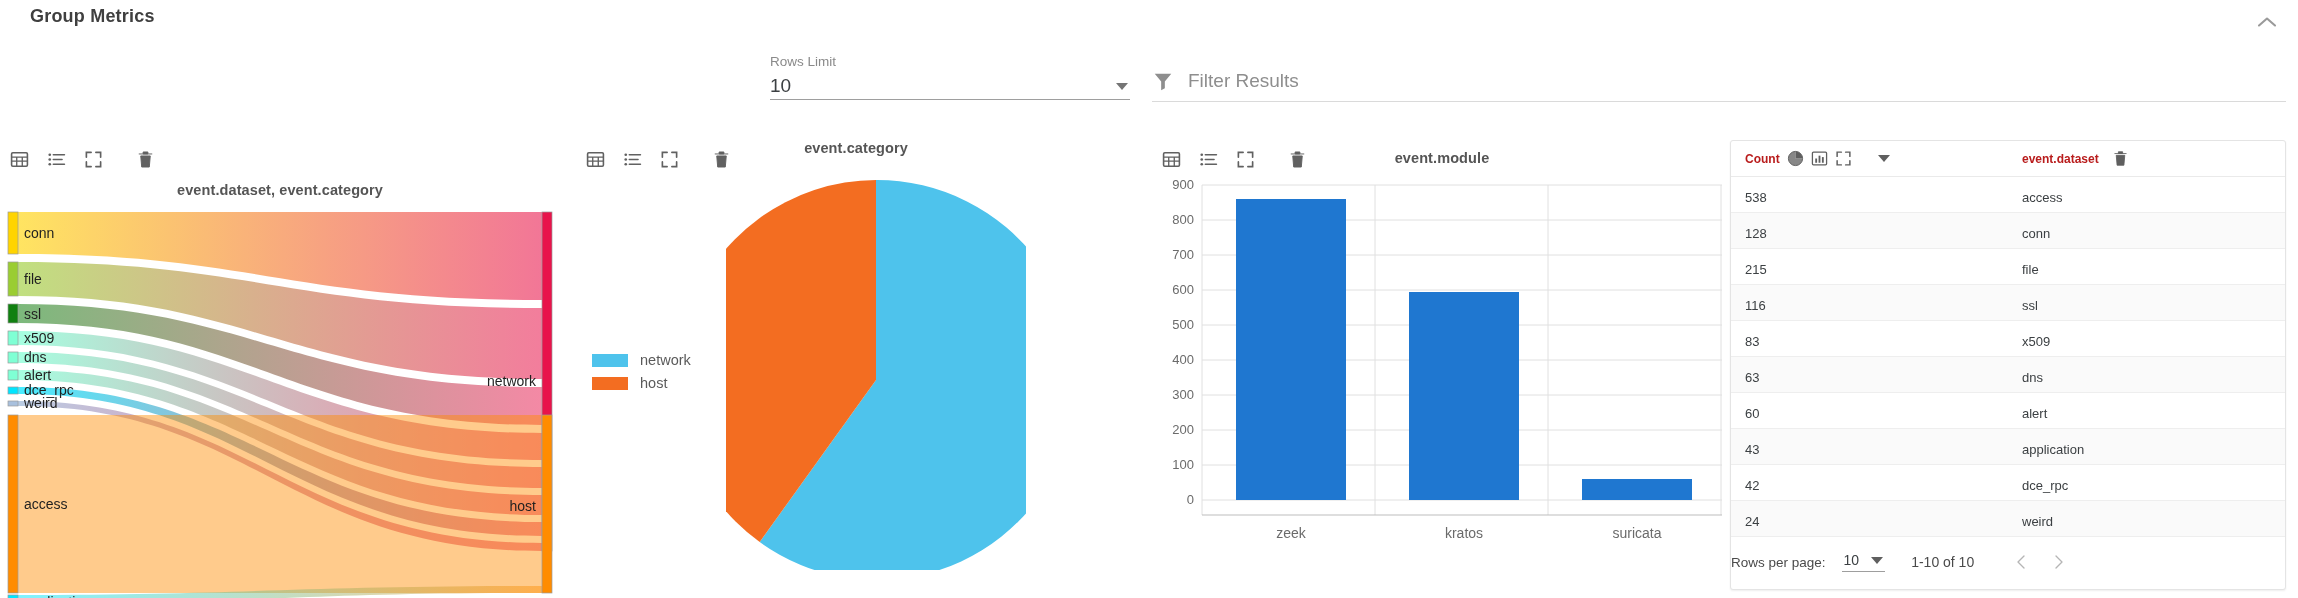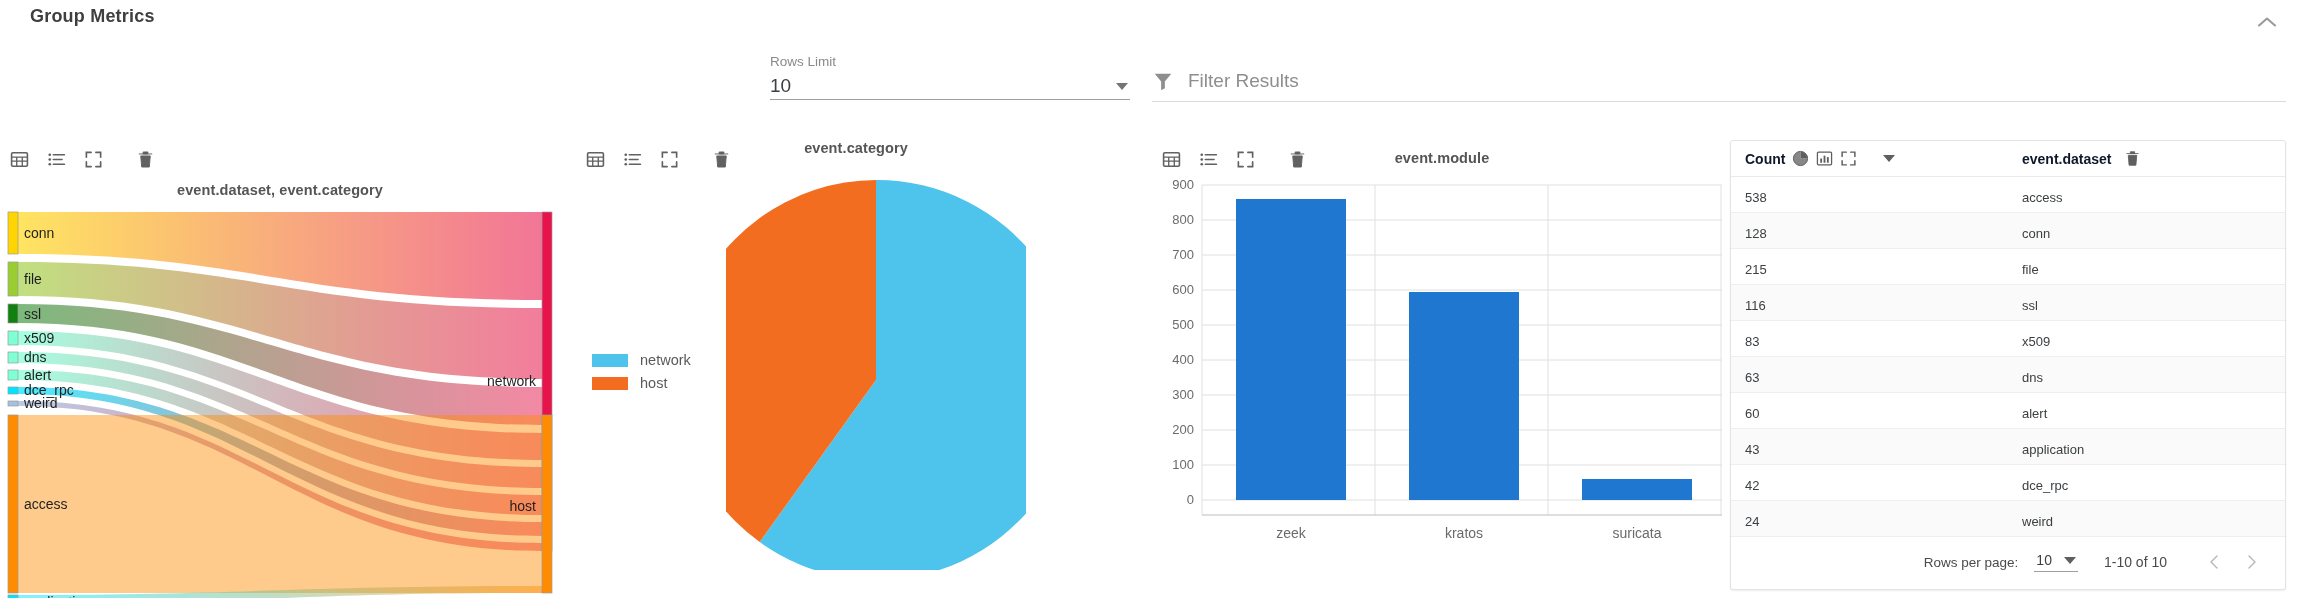--- a/index.html
+++ b/index.html
@@ -78,34 +78,34 @@
   .pie-legend{
     position:absolute; left:16px; top:212px; font-size:14px; color:#555;
   }
   .legend-row{ display:flex; align-items:center; margin-bottom:7px; }
   .legend-swatch{ width:36px; height:13px; margin-right:12px; }
   .legend-label{ font-size:14.5px; color:#5a5a5a; }
 
   
   table{ border-collapse:collapse; width:100%; }
   thead th{
-    font-size:14px; font-weight:bold; color:#0f172a;
+    font-size:12px; font-weight:bold; color:#b91c1c;
     text-align:left; padding:9px 0 9px 14px; border-bottom:1px solid #eaeaea;
     white-space:nowrap;
   }
   tbody td{
     font-size:13px; color:#3c4043; padding:13px 0 7px 14px;
     border-bottom:1px solid #eeeeee;
   }
   tbody tr:nth-child(even){ background:#fafafa; }
   .th-inner{ display:flex; align-items:center; gap:7px; }
   .col-count{ width:50%; }
   .col-dataset{ width:50%; }
   .pagination{
-    display:flex; align-items:center; justify-content:flex-end;
+    display:flex; align-items:center; 
     padding:10px 16px 12px 0; font-size:13.5px; color:#4a4a4a; gap:0;
   }
   .rpp-label{ margin-right:16px; }
   .rpp-select{
     display:flex; align-items:center; gap:12px;
     border-bottom:1px solid #9e9e9e; padding:0 2px 3px 2px; margin-right:26px;
     cursor:pointer;
   }
   .rpp-value{ font-size:14px; color:#3c4043; }
   .range-text{ margin-right:30px; font-size:14px; }

